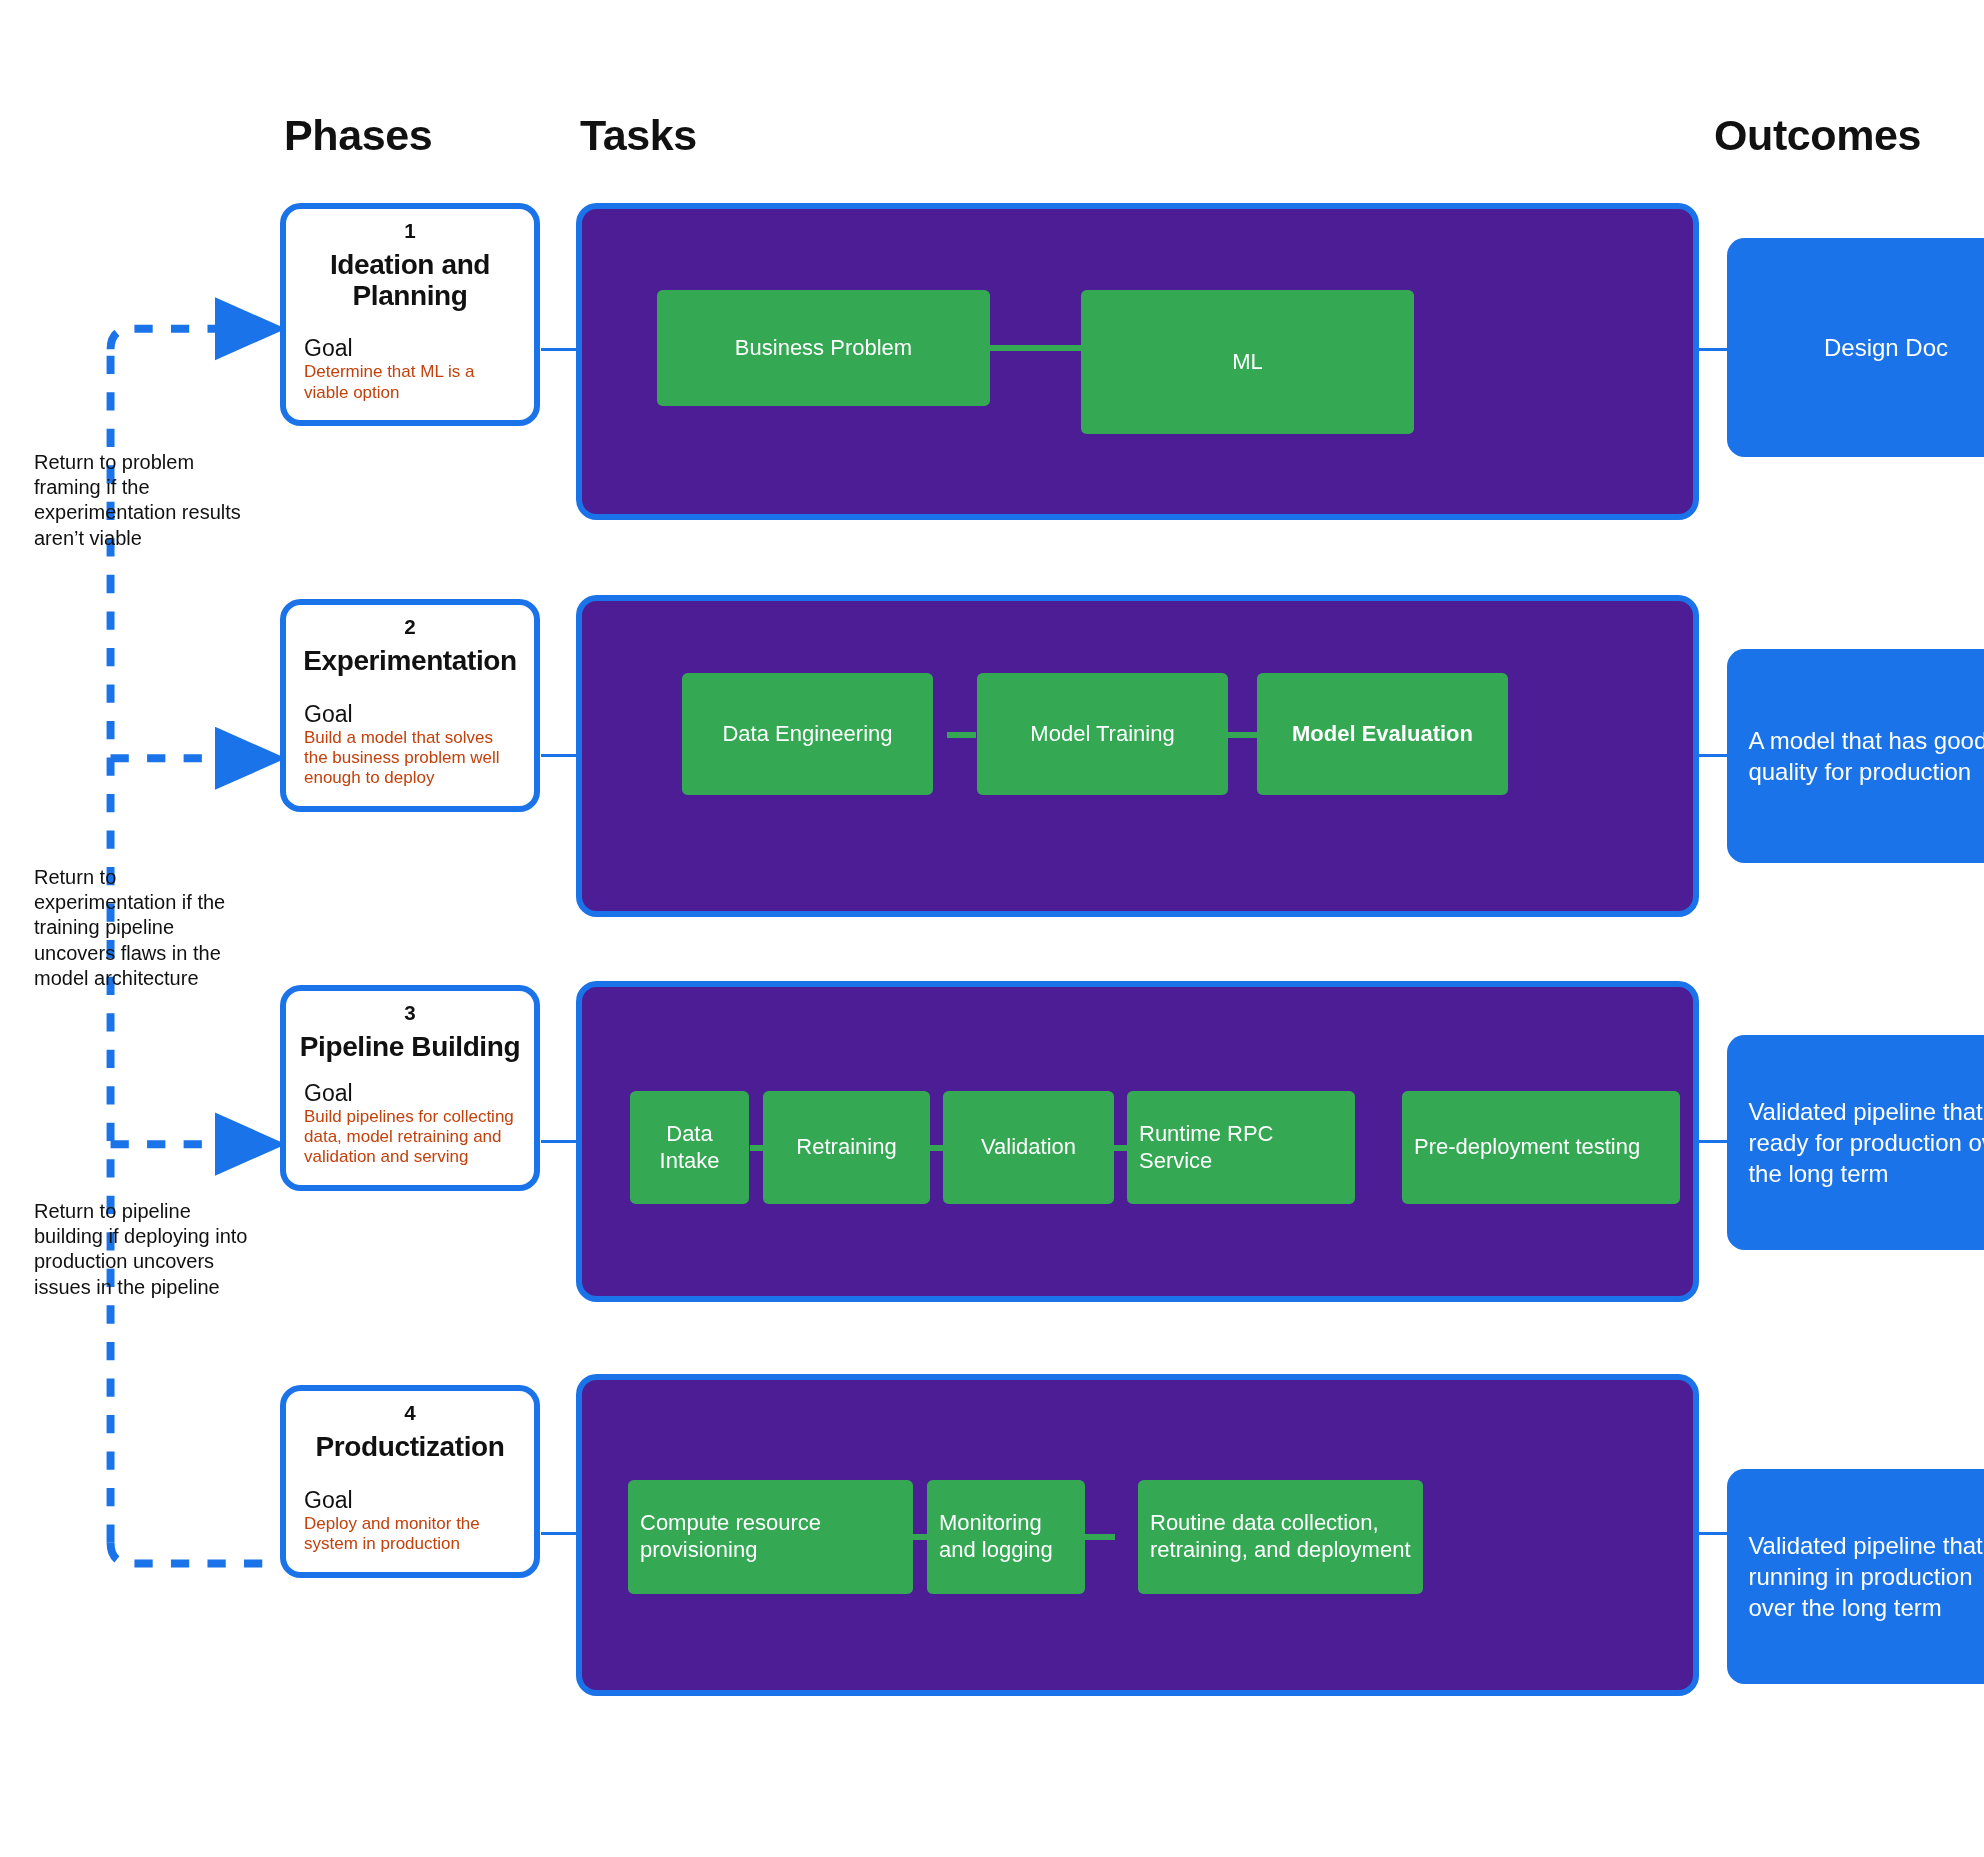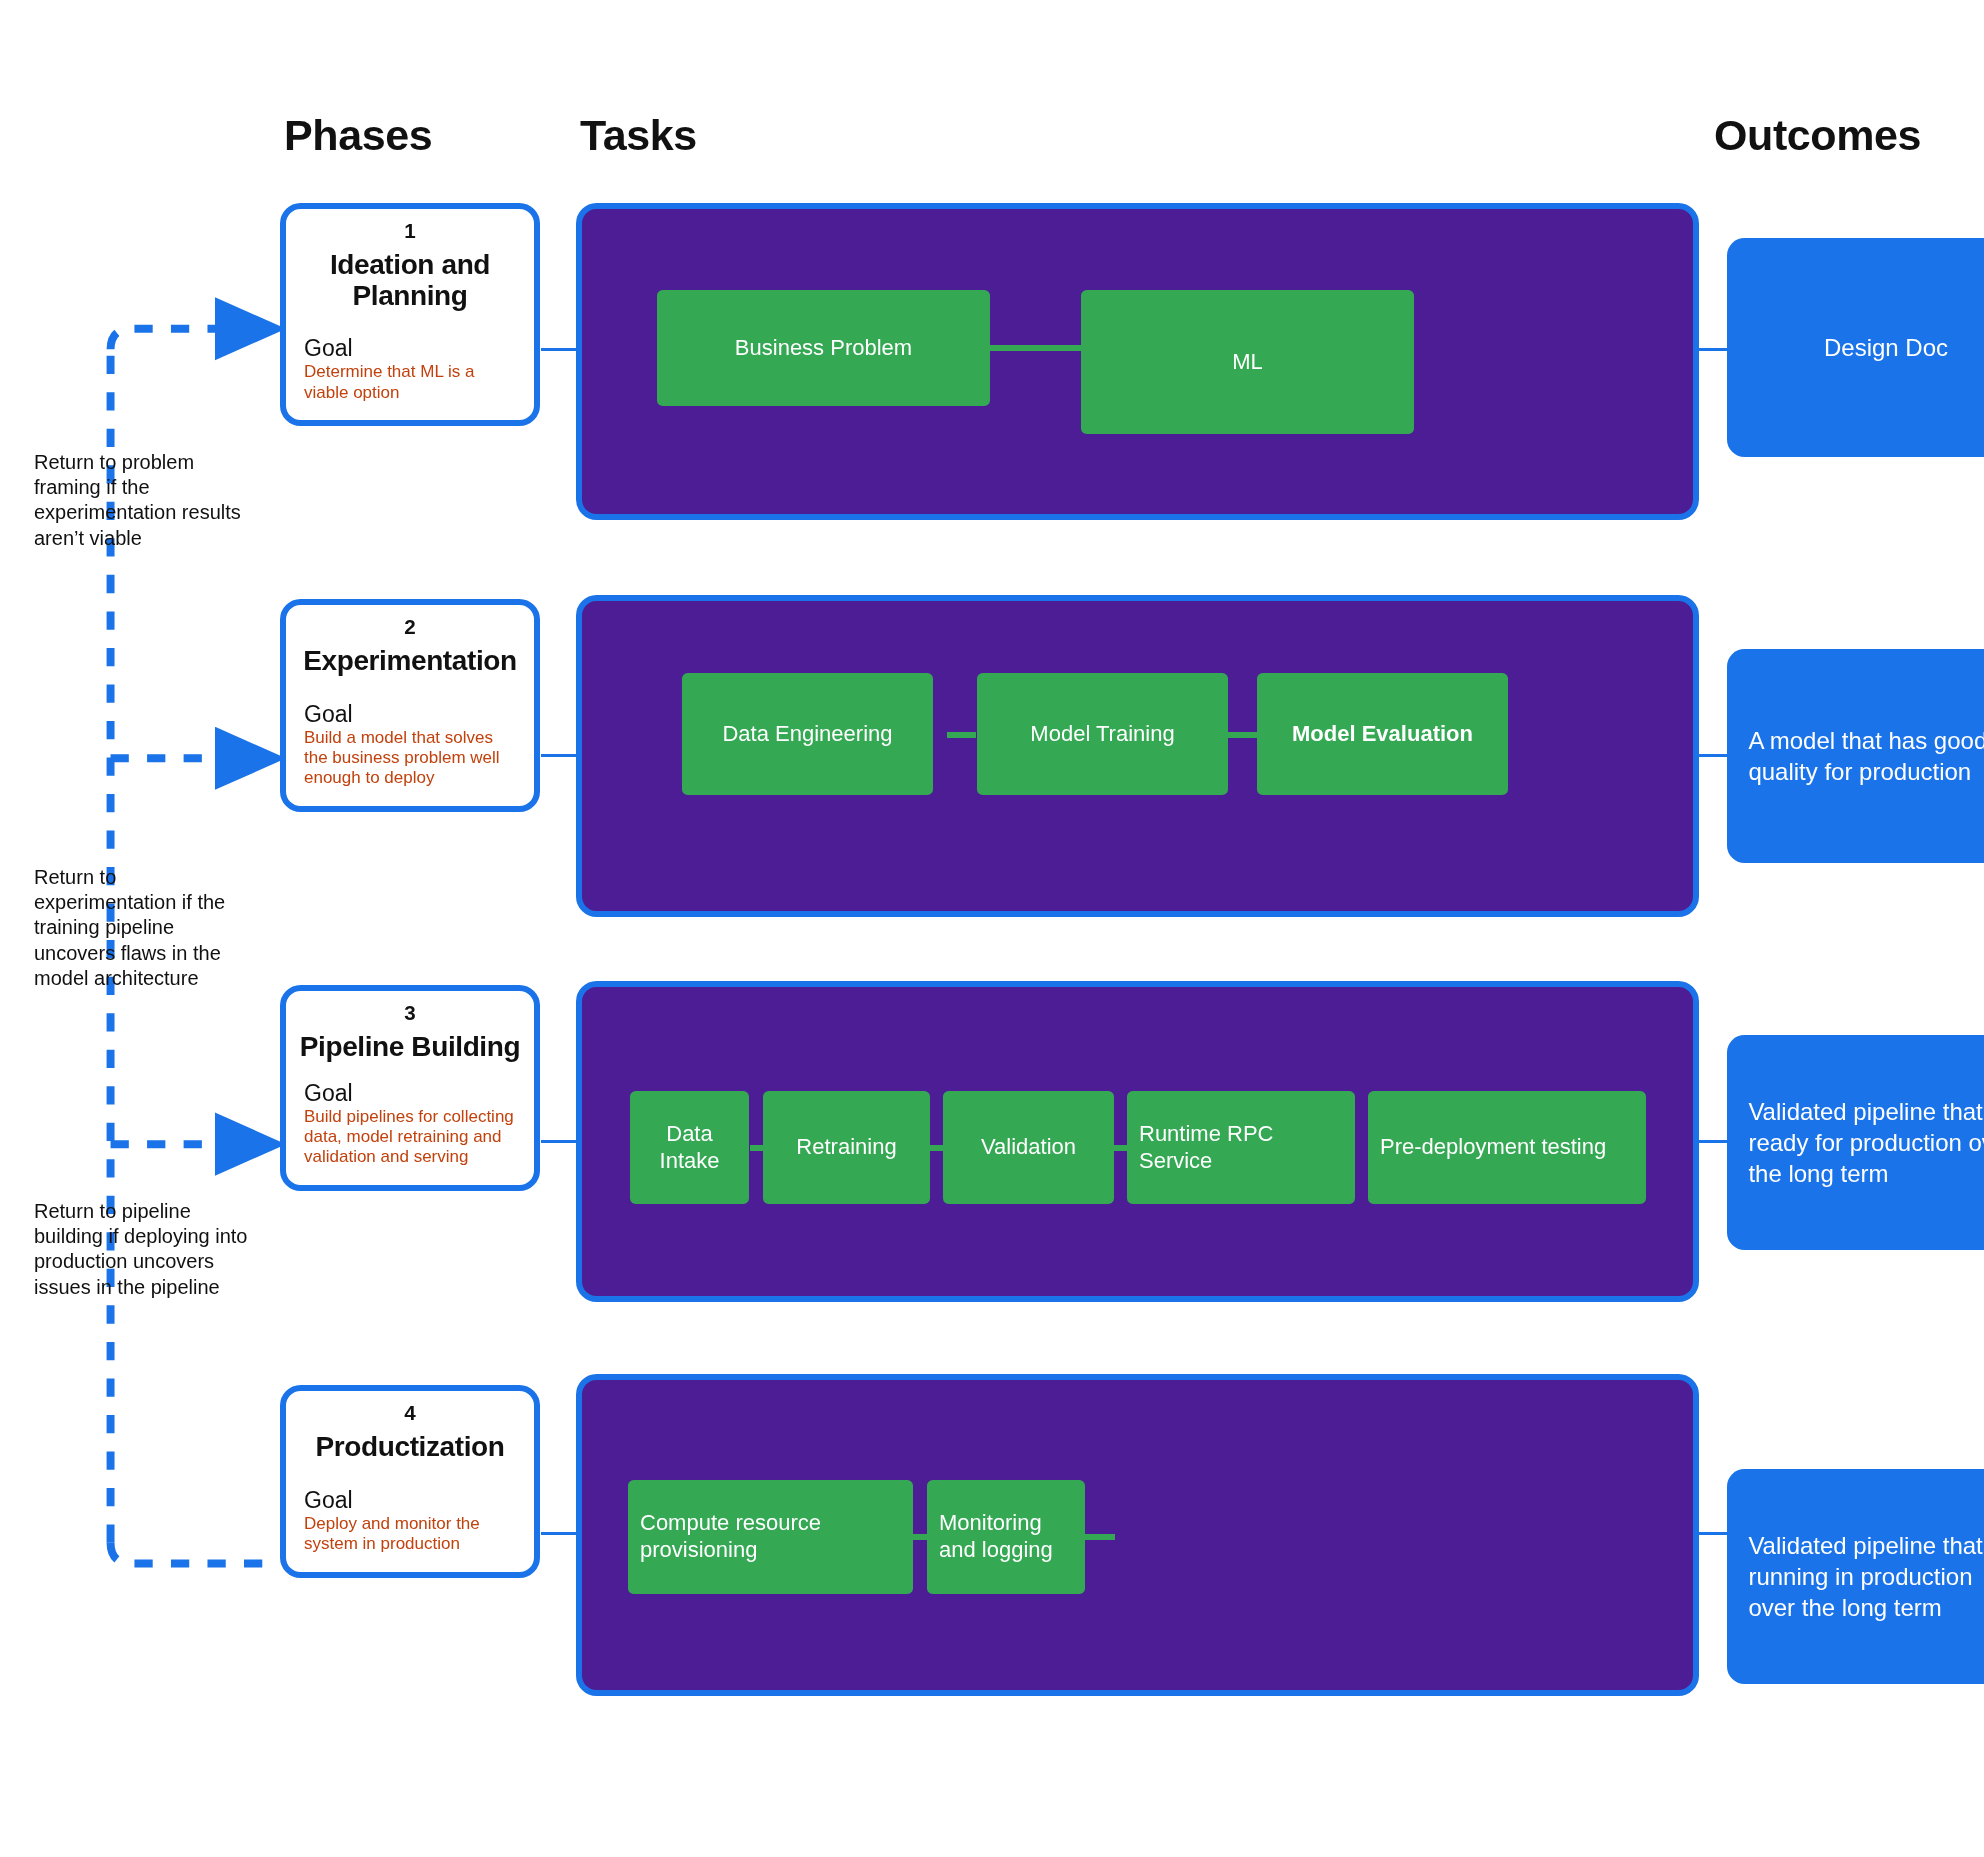--- a/index.html
+++ b/index.html
@@ -160,21 +160,21 @@
   </div>
 
   <div class="task-panel" id="panel3" style="top:981px;height:321px;">
     <div class="gbox center" style="left:48px;top:104px;width:119px;height:113px;">Data Intake</div>
     <div class="gconn" style="left:168px;top:158px;width:13.5px;height:5.6px;"></div>
     <div class="gbox center" style="left:181px;top:104px;width:167px;height:113px;">Retraining</div>
     <div class="gconn" style="left:348px;top:158px;width:13.5px;height:5.6px;"></div>
     <div class="gbox center" style="left:361px;top:104px;width:171px;height:113px;">Validation</div>
     <div class="gconn" style="left:532px;top:158px;width:13.5px;height:5.6px;"></div>
     <div class="gbox" style="left:545px;top:104px;width:228px;height:113px;">Runtime RPC Service</div>
-    <div class="gbox" style="left:786px;top:104px;width:278px;height:113px;">Pre-deployment testing</div>
+    <div class="gbox" style="left:820px;top:104px;width:278px;height:113px;">Pre-deployment testing</div>
   </div>
 
   <div class="bconn" style="left:541px;top:1140px;width:37px;"></div>
   <div class="bconn" style="left:1699px;top:1140px;width:29px;"></div>
 
   <div class="outcome" id="out3" style="top:1035px;width:318px;height:215px;">Validated pipeline that’s ready for production over the long term</div>
 
   <div class="phase-card" id="card4" style="top:1385px;min-height:119px;padding-bottom:17.5px;">
     <div class="phase-num">4</div>
     <div class="phase-title">Productization</div>
@@ -182,20 +182,21 @@
       <div class="goal-label">Goal</div>
       <div class="goal-text">Deploy and monitor the system in production</div>
     </div>
   </div>
 
   <div class="task-panel" id="panel4" style="top:1374px;height:322px;">
     <div class="gbox" style="left:46px;top:100px;width:285px;height:114px;">Compute  resource provisioning</div>
     <div class="gconn" style="left:331px;top:154px;width:14.3px;height:5.6px;"></div>
     <div class="gbox" style="left:345px;top:100px;width:158px;height:114px;">Monitoring and logging</div>
     <div class="gconn" style="left:503px;top:154px;width:30px;height:5.6px;"></div>
+    <div class="gbox" style="left:556px;top:100px;width:285px;height:114px;">Routine data collection, retraining, and deployment</div>
   </div>
 
   <div class="bconn" style="left:541px;top:1532px;width:37px;"></div>
   <div class="bconn" style="left:1699px;top:1532px;width:29px;"></div>
 
   <div class="outcome" id="out4" style="top:1469px;width:318px;height:215px;">Validated pipeline that’s running in production over the long term</div>
 
   <div class="note" style="left:34px;top:437px;width:214px;margin-top:13px;">Return to problem framing if the experimentation results aren’t viable</div>
 
   <div class="note" style="left:34px;top:865px;width:214px;">Return to experimentation if the training pipeline uncovers flaws in the model architecture</div>

